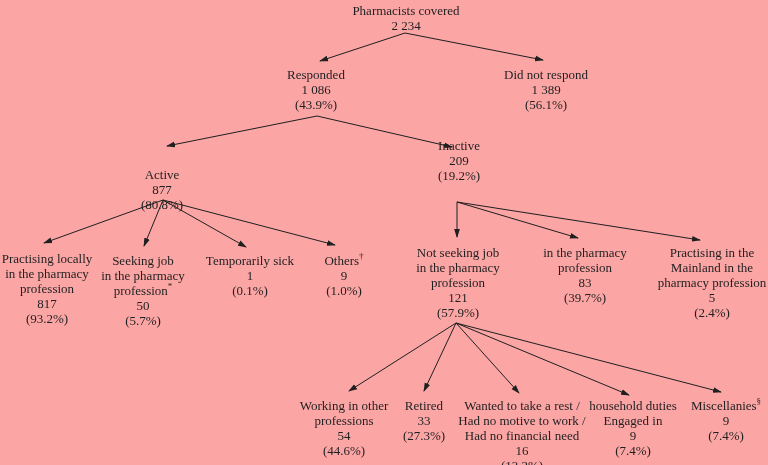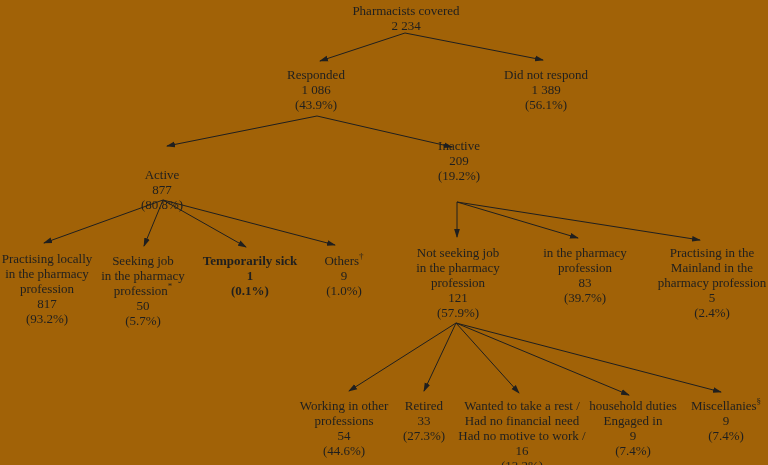--- a/index.html
+++ b/index.html
@@ -4,21 +4,21 @@
 <style>
   html, body {
     margin: 0;
     padding: 0;
     background: #ffffff;
   }
   #stage {
     position: relative;
     width: 768px;
     height: 465px;
-    background: #a16207;
+    background: #fca5a5;
     overflow: hidden;
     font-family: "Liberation Serif", serif;
   }
   #edges {
     position: absolute;
     left: 0;
     top: 0;
     width: 768px;
     height: 465px;
   }
@@ -114,21 +114,21 @@
   </div>
     <div class="node" style="left: 89px; top: 253px; width: 108px;">
     <div>
         <div>Seeking job</div>
         <div>in the pharmacy</div>
         <div>profession<sup>*</sup></div>
       </div>
     <div>50</div>
     <div>(5.7%)</div>
   </div>
-    <div class="node" style="left: 194px; top: 253px; width: 112px; font-weight: bold;">
+    <div class="node" style="left: 194px; top: 253px; width: 112px;">
     <div>
         <div>Temporarily sick</div>
       </div>
     <div>1</div>
     <div>(0.1%)</div>
   </div>
     <div class="node" style="left: 304px; top: 253px; width: 80px;">
     <div>
         <div>Others<sup>†</sup></div>
       </div>
@@ -172,22 +172,22 @@
     <div class="node" style="left: 389px; top: 398px; width: 70px;">
     <div>
         <div>Retired</div>
       </div>
     <div>33</div>
     <div>(27.3%)</div>
   </div>
     <div class="node" style="left: 449.5px; top: 398px; width: 145px;">
     <div>
         <div>Wanted to take a rest /</div>
+        <div>Had no motive to work /</div>
         <div>Had no financial need</div>
-        <div>Had no motive to work /</div>
       </div>
     <div>16</div>
     <div>(13.2%)</div>
   </div>
     <div class="node" style="left: 574px; top: 398px; width: 118px;">
     <div>
         <div>household duties</div>
         <div>Engaged in</div>
       </div>
     <div>9</div>

